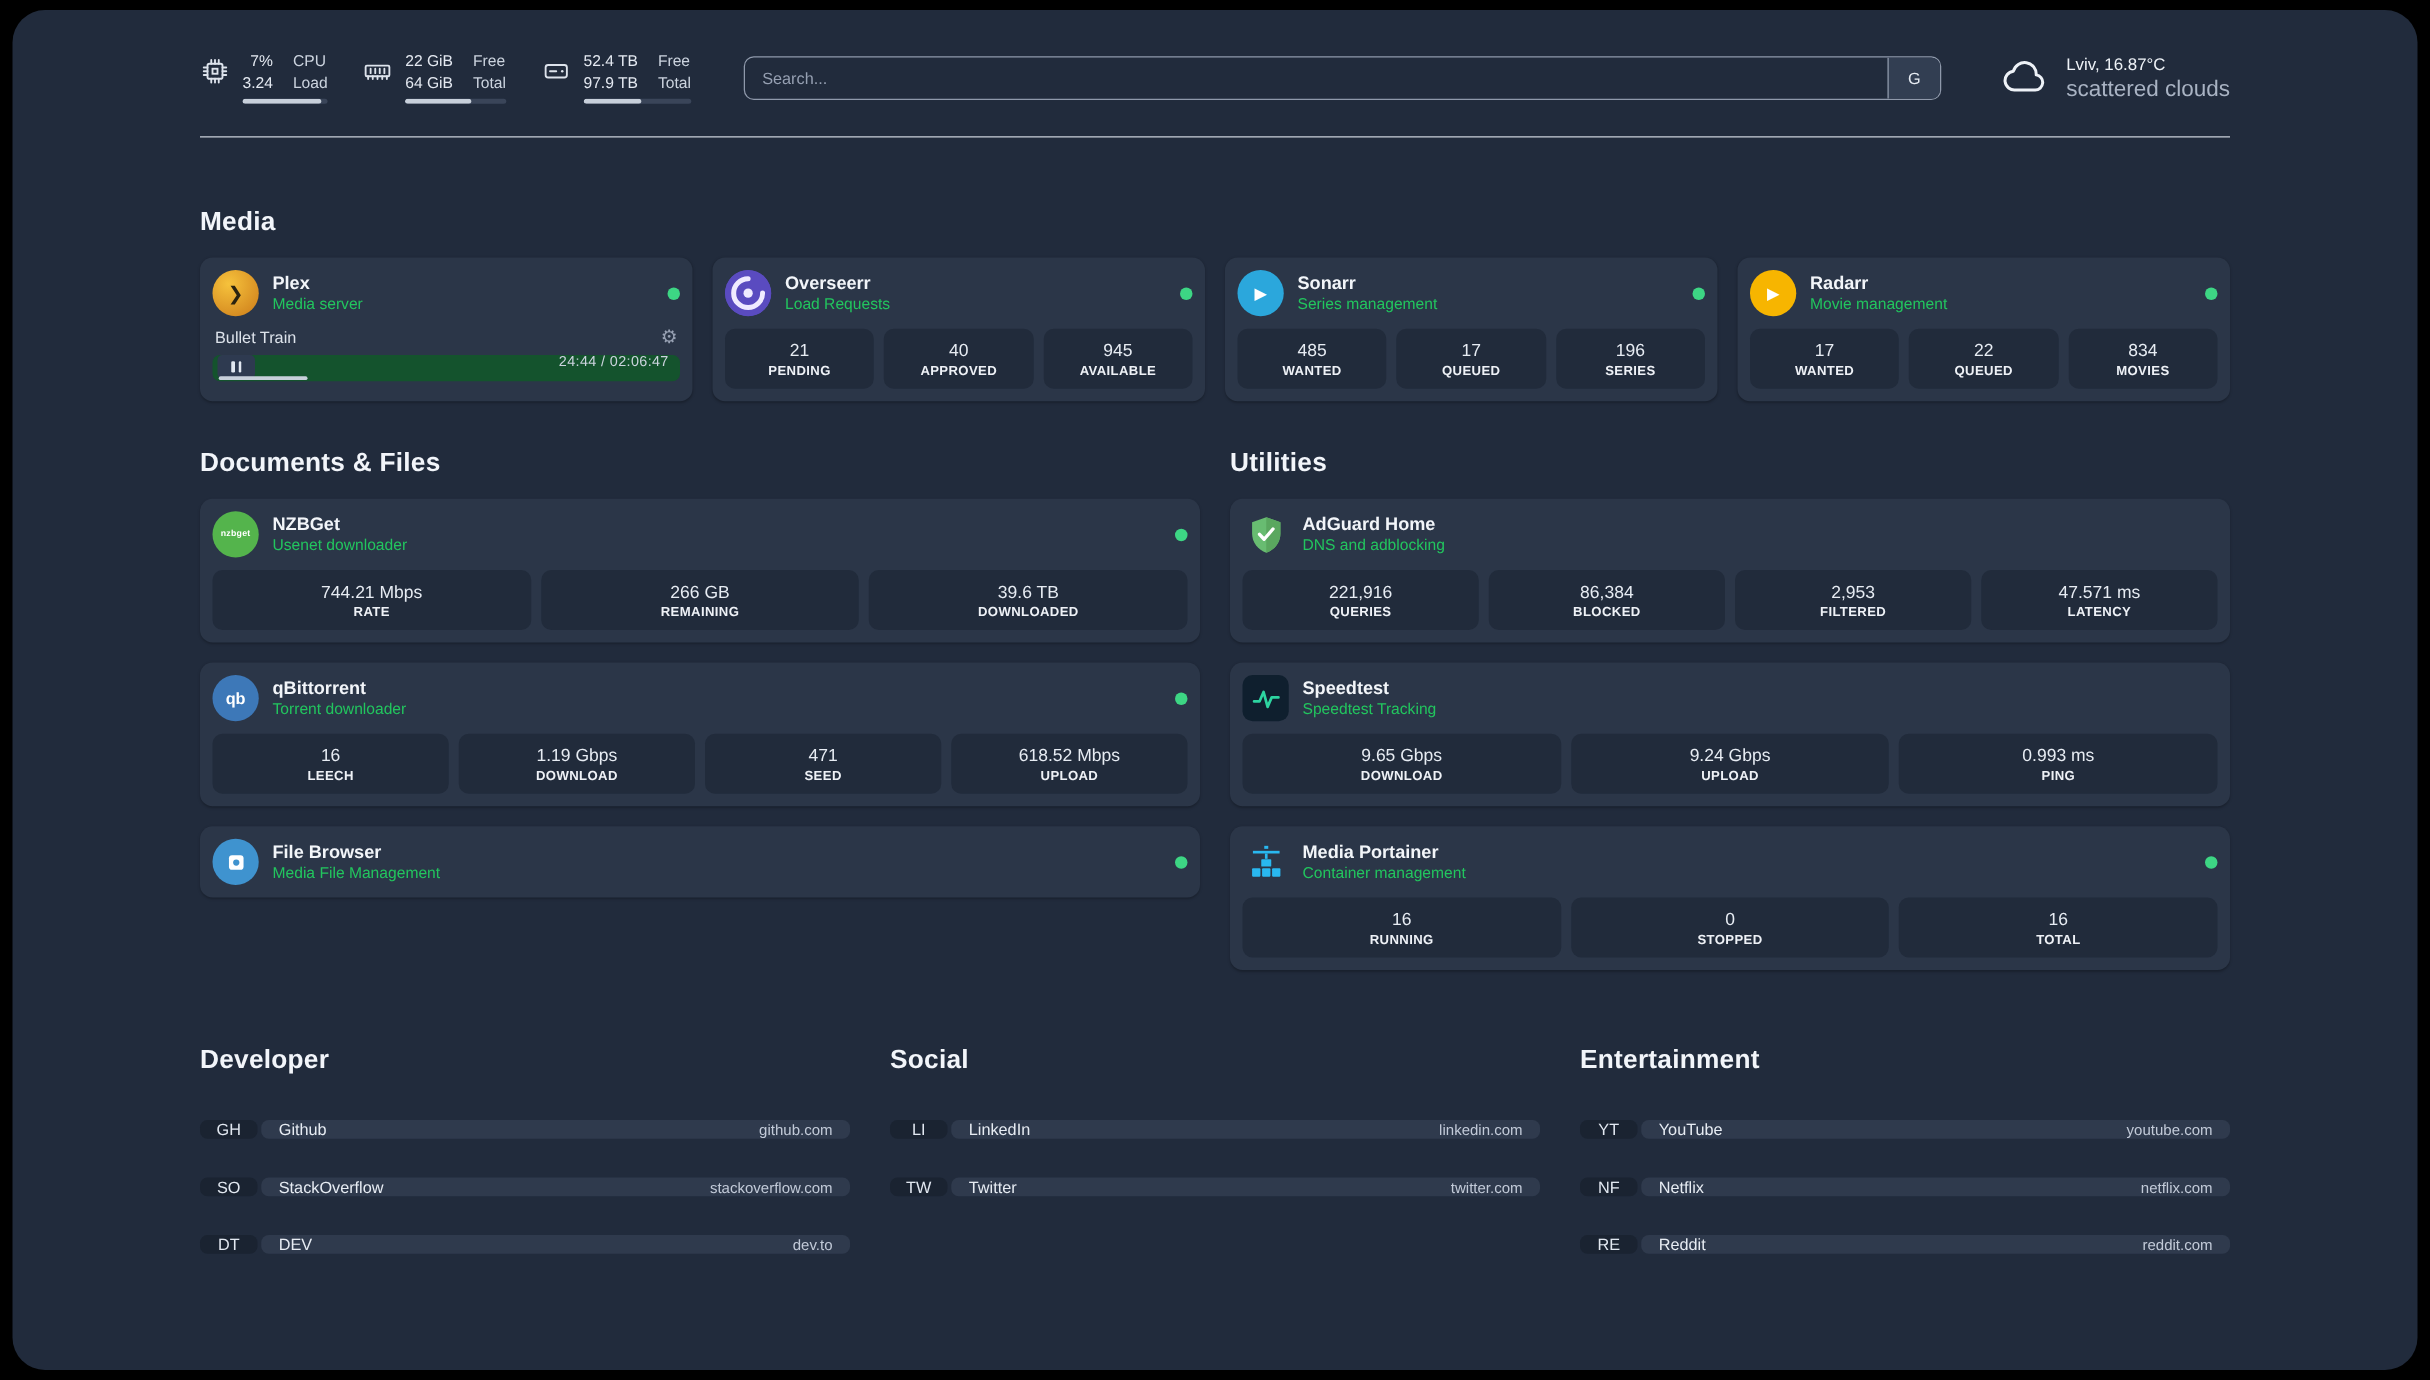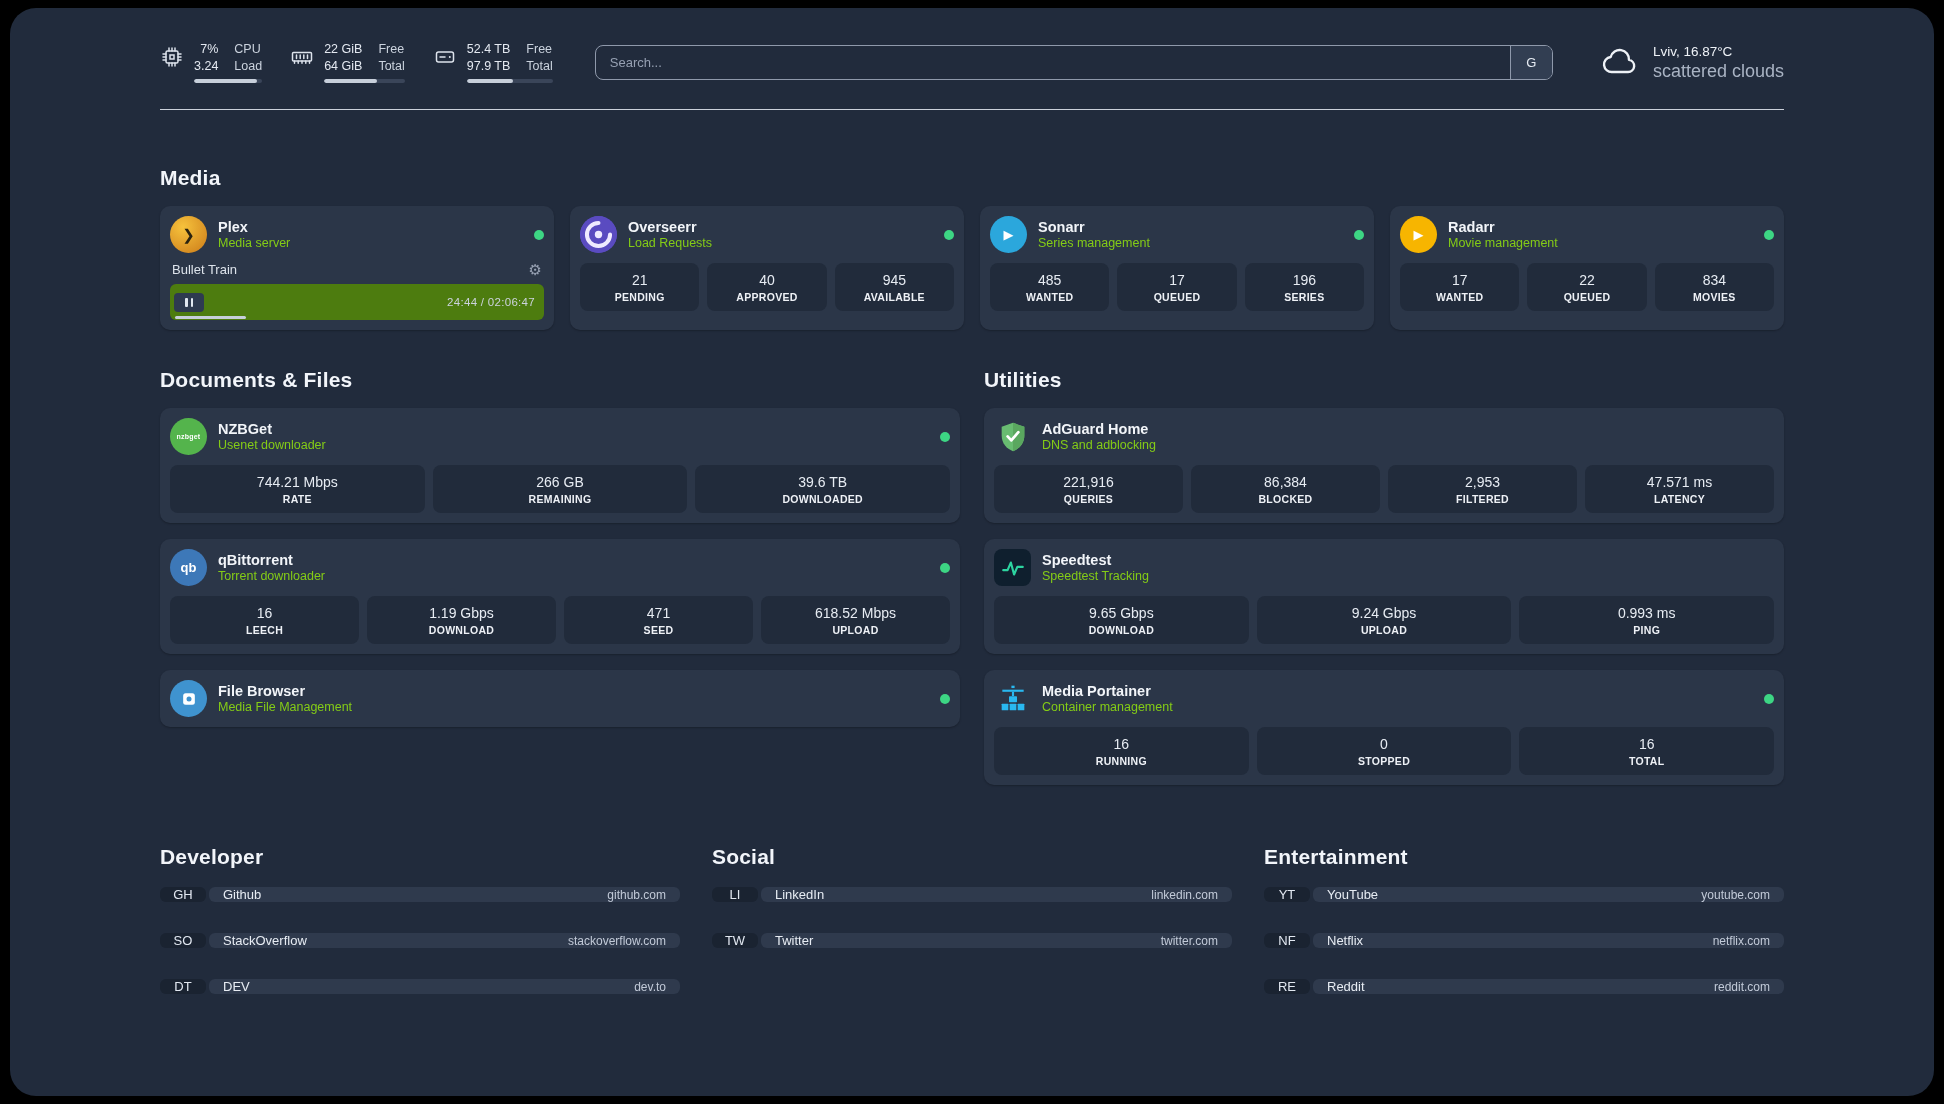--- a/index.html
+++ b/index.html
@@ -42,48 +42,48 @@
   .media-sec { margin-top:56px; }
   .media-grid { margin-top:16px; display:grid; grid-template-columns:repeat(4,1fr); gap:16px; }
 
   .card { background:#2b3648; border-radius:10px; padding:10px; box-shadow:0 1px 2px rgba(0,0,0,.25); }
   .chead { display:flex; align-items:center; gap:11px; }
   .cicon { width:37px; height:37px; border-radius:50%; display:flex; align-items:center;
            justify-content:center; flex:none; overflow:hidden; }
   .cicon svg { display:block; }
   .cmeta { min-width:0; }
   .cname { font-size:14.5px; font-weight:600; color:#f2f5f9; }
-  .csub { font-size:12.5px; color:#84cc16; margin-top:1px; }
+  .csub { font-size:12.5px; color:#22c55e; margin-top:1px; }
   .dot { width:10px; height:10px; border-radius:50%; background:#3dd684; margin-left:auto; flex:none; }
 
   .stats { display:flex; gap:8px; margin-top:10px; }
   .tile { flex:1; background:#212b3b; border-radius:8px; text-align:center; padding:9px 4px 8px; }
   .tval { font-size:14px; color:#e7ecf3; }
   .tlab { font-size:10.5px; font-weight:700; color:#eef1f6; margin-top:3px; letter-spacing:.3px; }
 
   
   .player { margin-top:9px; }
   .prow1 { display:flex; align-items:flex-start; font-size:13px; color:#dde3eb; padding:0 2px; }
   .gear { margin-left:auto; color:#97a1b3; font-size:15px; line-height:1; cursor:pointer; }
-  .pstrip { margin-top:7px; position:relative; height:36px; background:#4d7c0f; border-radius:6px;
-            display:flex; align-items:center; padding:0 9px 0 4px; }
+  .pstrip { margin-top:7px; position:relative; height:21px; background:#14532d; border-radius:6px;
+            display:flex; padding:0 9px 0 4px; }
   .pausebtn { width:30px; height:19px; background:#2e3a50; border-radius:4px; display:flex;
               align-items:center; justify-content:center; gap:3px; cursor:pointer; border:none; }
   .pausebtn i { width:2.5px; height:9px; background:#e2e8f1; border-radius:1px; display:block; }
   .ptime { margin-left:auto; font-size:11.5px; color:#ccd3de; letter-spacing:.3px; }
   .pprog { position:absolute; left:5px; bottom:1px; height:3px; background:#c7cfda; border-radius:2px; }
 
   
   .cols { margin-top:38px; display:grid; grid-template-columns:1fr 1fr; gap:24px; align-items:start; }
   .colstack { display:flex; flex-direction:column; gap:16px; margin-top:16px; }
 
   
   .bm-sec { margin-top:60px; display:grid; grid-template-columns:repeat(3,1fr); gap:32px; align-items:start; }
   .bm-title { margin-bottom:18px; }
-  .bmrow { display:flex; align-items:flex-start; height:33px; margin-bottom:13px; cursor:pointer; }
+  .bmrow { display:flex; align-items:flex-end; height:33px; margin-bottom:13px; cursor:pointer; }
   .bmabbr { width:46px; background:#1a2331; border-radius:6px; display:flex; align-items:center;
             justify-content:center; font-size:13px; color:#e2e8f1; margin-right:3px; flex:none; }
   .bmpill { flex:1; background:#2f3a4d; border-radius:6px; display:flex; align-items:center; padding:0 14px; min-width:0; }
   .bmname { font-size:13px; color:#e7ecf3; }
   .bmurl { margin-left:auto; font-size:12px; color:#c2cad8; }
 
   
   .i-plex { background:radial-gradient(circle at 35% 30%, #f6c23c, #cc7b19); color:#2a2310;
             font-weight:700; font-size:15px; }
   .i-overseerr { background:#5a4bc0; }

